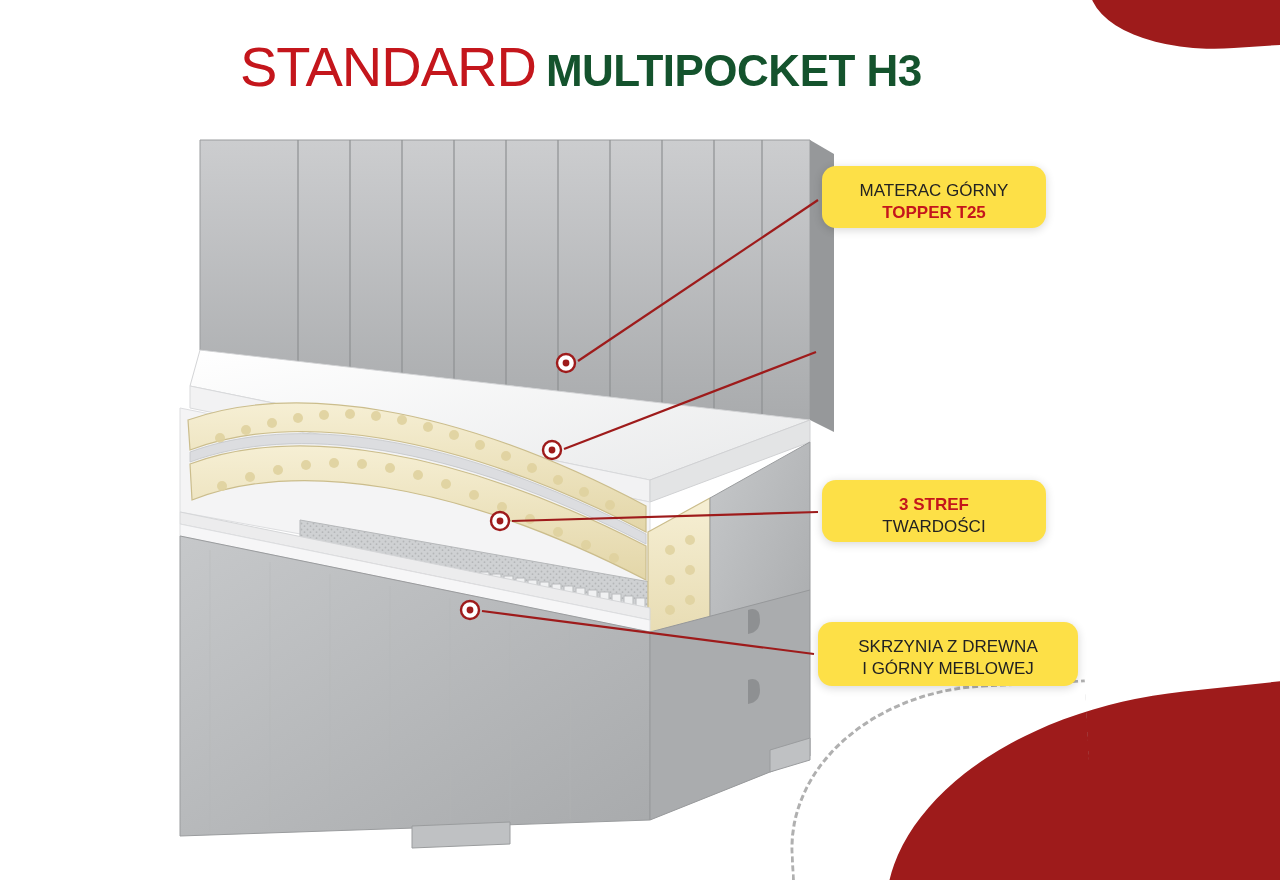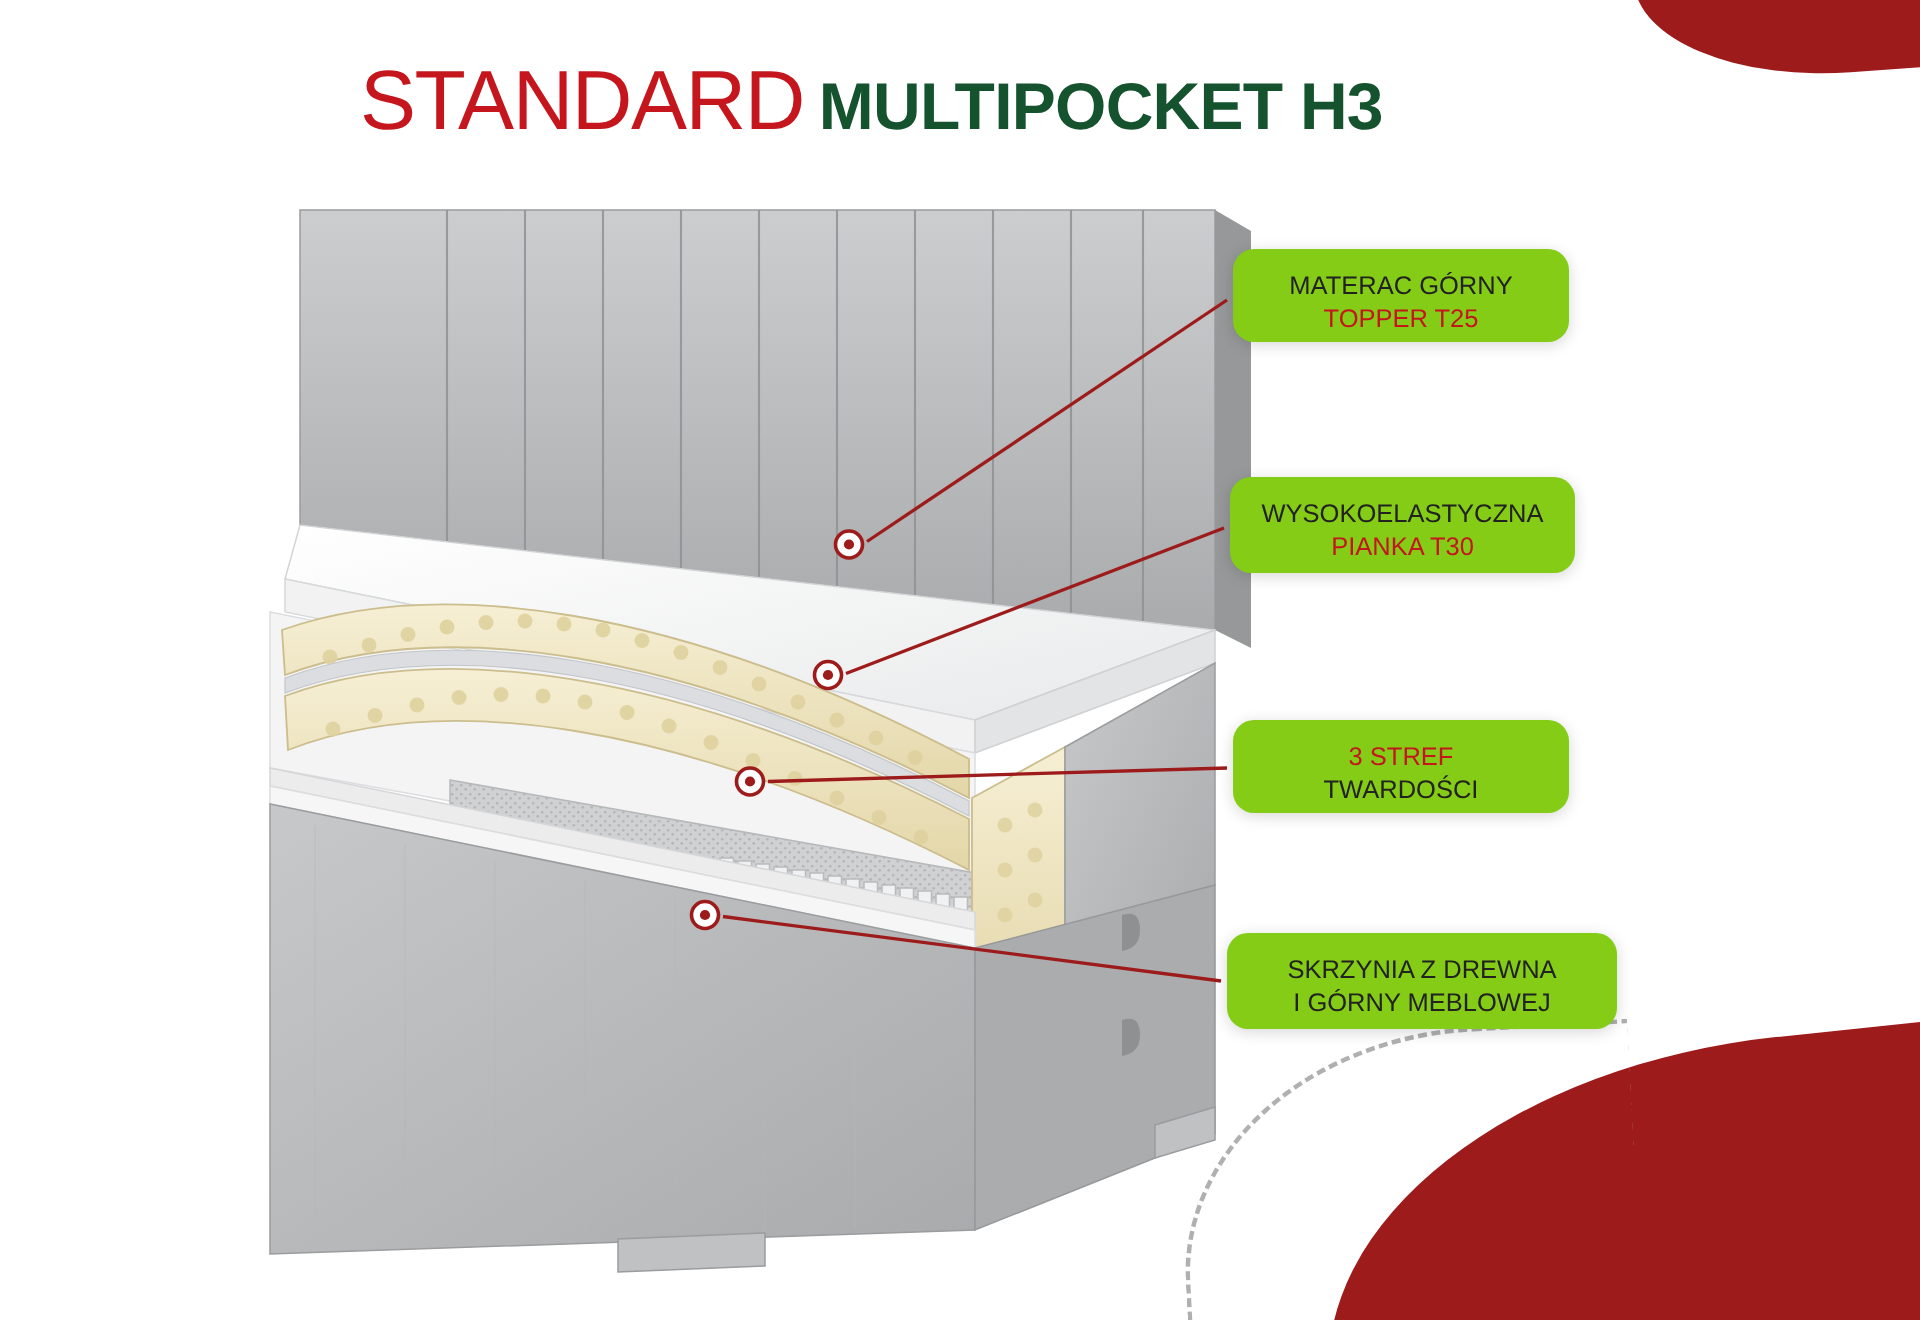--- a/index.html
+++ b/index.html
@@ -74,33 +74,33 @@
     font-size: 44px;
     font-weight: bold;
     color: #14532d;
     letter-spacing: -0.5px;
     margin-left: 10px;
   }
 
   
   .callout {
     position: absolute;
-    background: #84cc16;
+    background: #fde047;
     border-radius: 14px;
     box-shadow: 0 2px 10px rgba(0,0,0,0.16);
     text-align: center;
     padding: 14px 12px;
     box-sizing: border-box;
     line-height: 1.32;
     font-size: 17px;
     color: #222222;
   }
   .callout .l1 { display: block; }
   .callout .l2 { display: block; }
-  .callout .bold-red { font-weight: normal; color: #c4161c; }
+  .callout .bold-red { font-weight: bold; color: #c4161c; }
 
   #callout-0 { left: 822px; top: 166px; width: 224px; height: 62px; }
   #callout-1 { left: 820px; top: 318px; width: 230px; height: 64px; }
   #callout-2 { left: 822px; top: 480px; width: 224px; height: 62px; }
   #callout-3 { left: 818px; top: 622px; width: 260px; height: 64px; }
 
   
   svg.overlay {
     position: absolute;
     left: 0; top: 0;
@@ -345,24 +345,20 @@
         <circle cx="470" cy="610" r="3.4" fill="#9e1b1b"></circle>
       </g>
     </g>
   </svg>
 
   <div class="callout" id="callout-0">
     <span class="l1">MATERAC GÓRNY</span>
     <span class="l2 bold-red">TOPPER T25</span>
   </div>
 
-  <div class="callout" id="callout-1">
-    <span class="l1">WYSOKOELASTYCZNA</span>
-    <span class="l2 bold-red">PIANKA T30</span>
-  </div>
 
   <div class="callout" id="callout-2">
     <span class="l1 bold-red">3 STREF</span>
     <span class="l2">TWARDOŚCI</span>
   </div>
 
   <div class="callout" id="callout-3">
     <span class="l1">SKRZYNIA Z DREWNA</span>
     <span class="l2">I GÓRNY MEBLOWEJ</span>
   </div>

